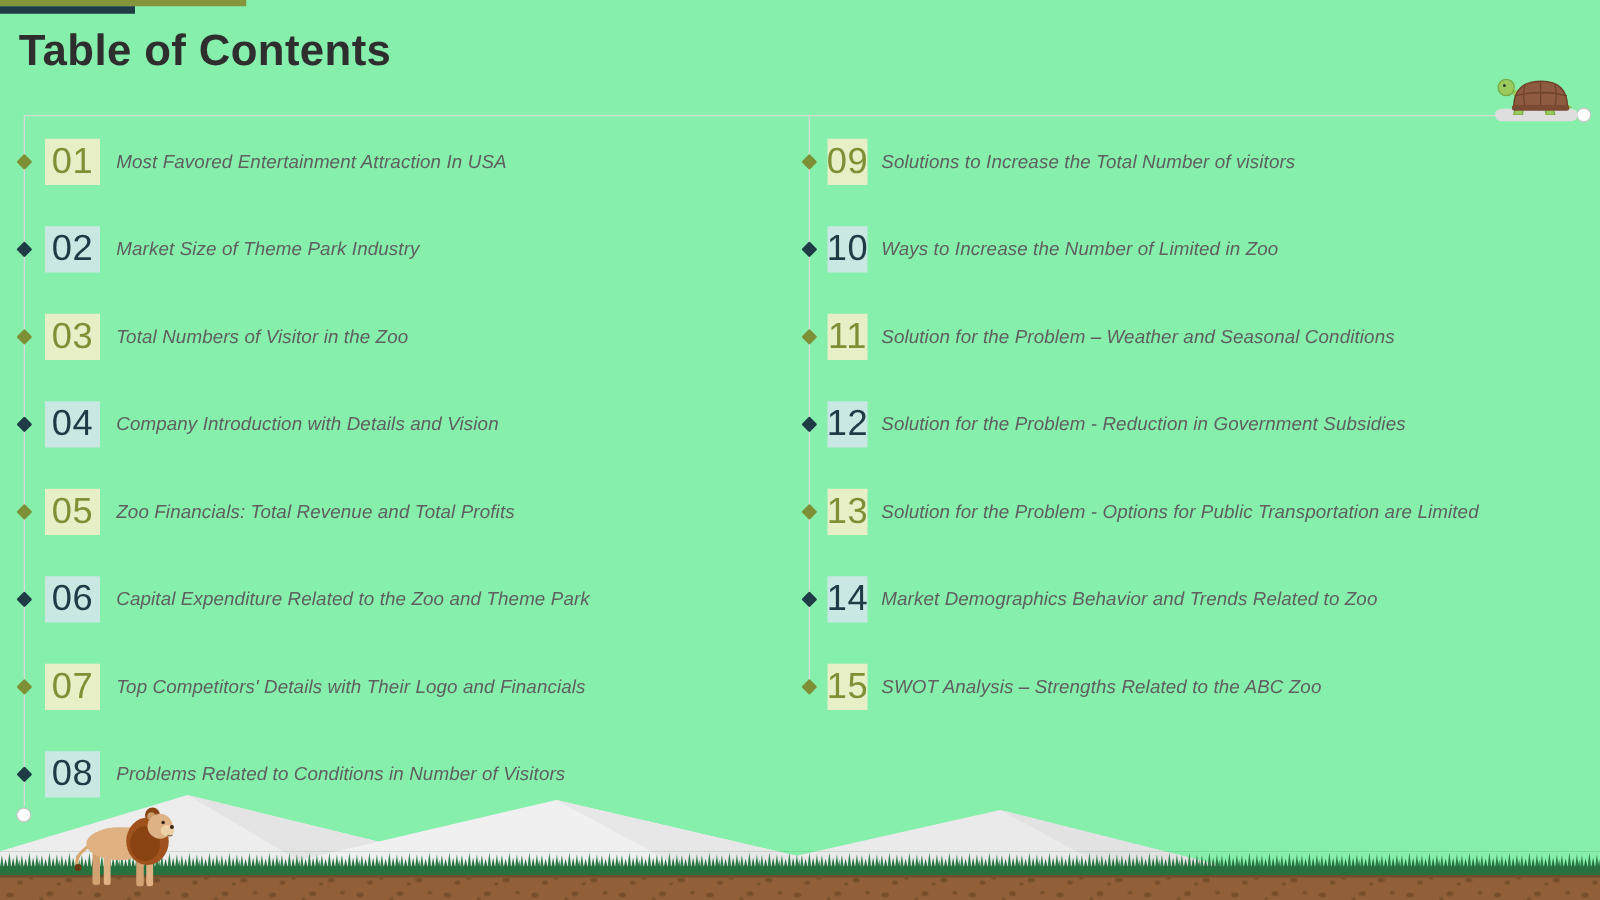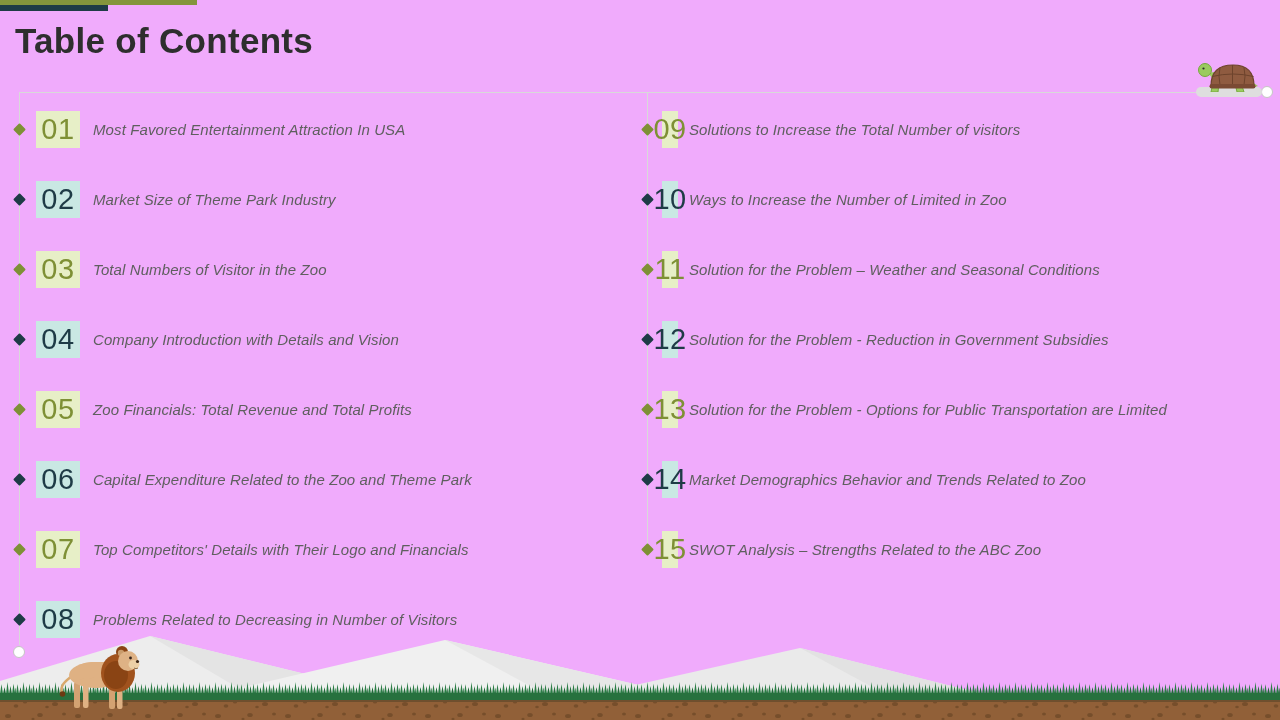--- a/index.html
+++ b/index.html
@@ -1,17 +1,17 @@
 <!DOCTYPE html>
 <html><head>
 <meta charset="utf-8">
 <style>
   html,body{margin:0;padding:0;background:#fff;}
   .slide{
-    position:relative;width:1280px;height:720px;overflow:hidden;background:#f0abfc;
+    position:relative;width:1280px;height:720px;overflow:hidden;background:#86efac;
     font-family:"Liberation Sans",sans-serif;
   }
   
   .bar-olive{position:absolute;left:0;top:0;width:197px;height:5px;background:#84953c;}
   .bar-navy{position:absolute;left:0;top:5px;width:108px;height:6px;background:#1e3b46;}
   
   .title{
     position:absolute;left:15px;top:21px;margin:0;
     font-size:35px;font-weight:700;color:#2e2e2e;letter-spacing:.3px;
   }
@@ -31,21 +31,21 @@
   .toc-row{position:relative;display:flex;align-items:center;height:37px;margin-bottom:33px;cursor:default;}
   .diamond{
     position:absolute;left:-4.5px;top:50%;width:9px;height:9px;margin-top:-4.5px;
     transform:rotate(45deg);border-radius:1px;
   }
   .num-box{
     flex:0 0 auto;width:44px;height:37px;margin-left:17px;
     display:flex;align-items:center;justify-content:center;
     font-size:29px;letter-spacing:.5px;
   }
-  .toc-col.right .num-box{width:16px;margin-left:15px;}
+  .toc-col.right .num-box{width:32px;margin-left:15px;}
   .toc-label{margin-left:13px;font-size:15px;color:#5f5f5f;letter-spacing:.1px;white-space:nowrap;font-style:italic;}
   .toc-col.right .toc-label{margin-left:11px;}
   .variant-green .diamond{background:#7e9035;}
   .variant-teal  .diamond{background:#1e3b46;}
   .variant-green .num-box{background:#e7efc7;color:#7e9035;}
   .variant-teal  .num-box{background:#c9e8e3;color:#1e3b46;text-align:center;}
   
   .bottom-scene{position:absolute;left:0;bottom:0;width:1280px;height:130px;display:block;}
 </style>
 </head>
@@ -110,21 +110,21 @@
         <span class="toc-label">Capital Expenditure Related to the Zoo and Theme Park</span>
       </div>
       <div class="toc-row variant-green">
         <span class="diamond"></span>
         <span class="num-box">07</span>
         <span class="toc-label">Top Competitors' Details with Their Logo and Financials</span>
       </div>
       <div class="toc-row variant-teal">
         <span class="diamond"></span>
         <span class="num-box">08</span>
-        <span class="toc-label">Problems Related to Decreasing in Number of Visitors</span>
+        <span class="toc-label">Problems Related to Conditions in Number of Visitors</span>
       </div>
     </div>
 
   <div class="toc-col right">
 
   <div class="toc-row variant-green">
         <span class="diamond"></span>
         <span class="num-box">09</span>
         <span class="toc-label">Solutions to Increase the Total Number of visitors</span>
       </div>

